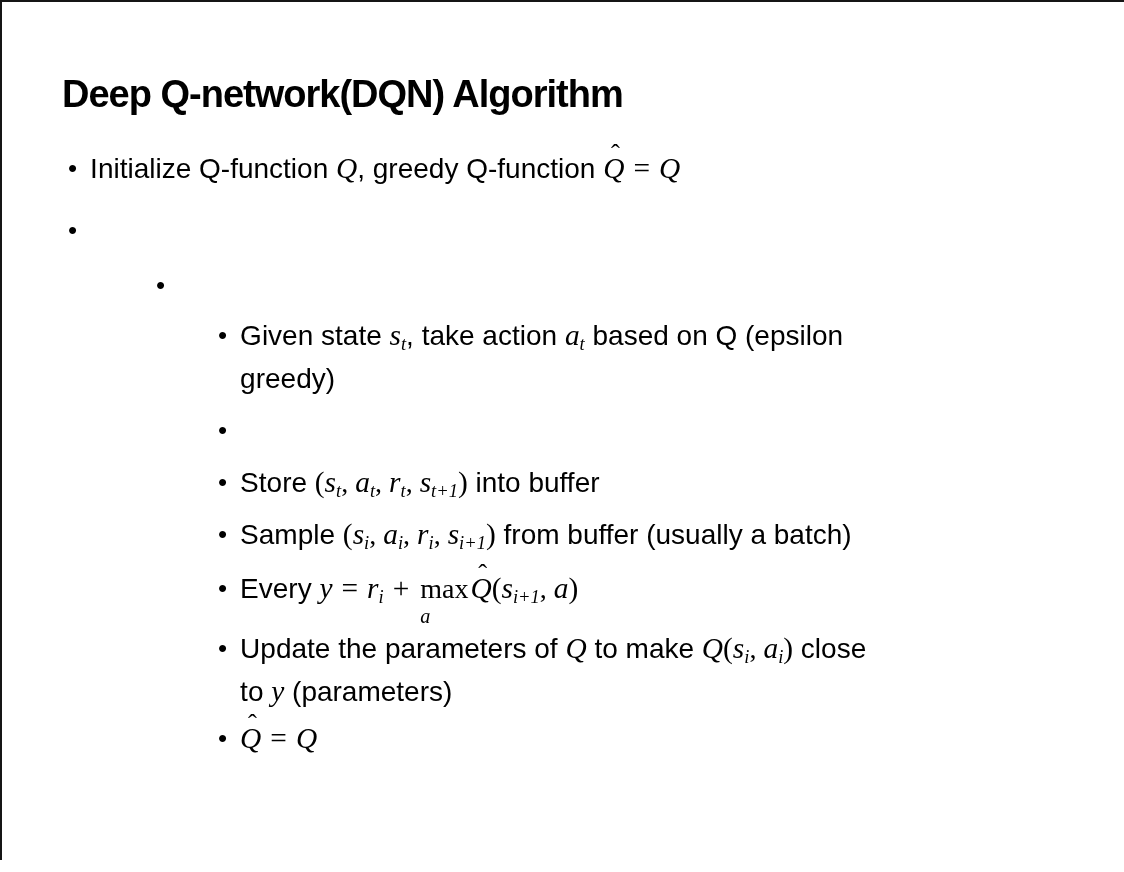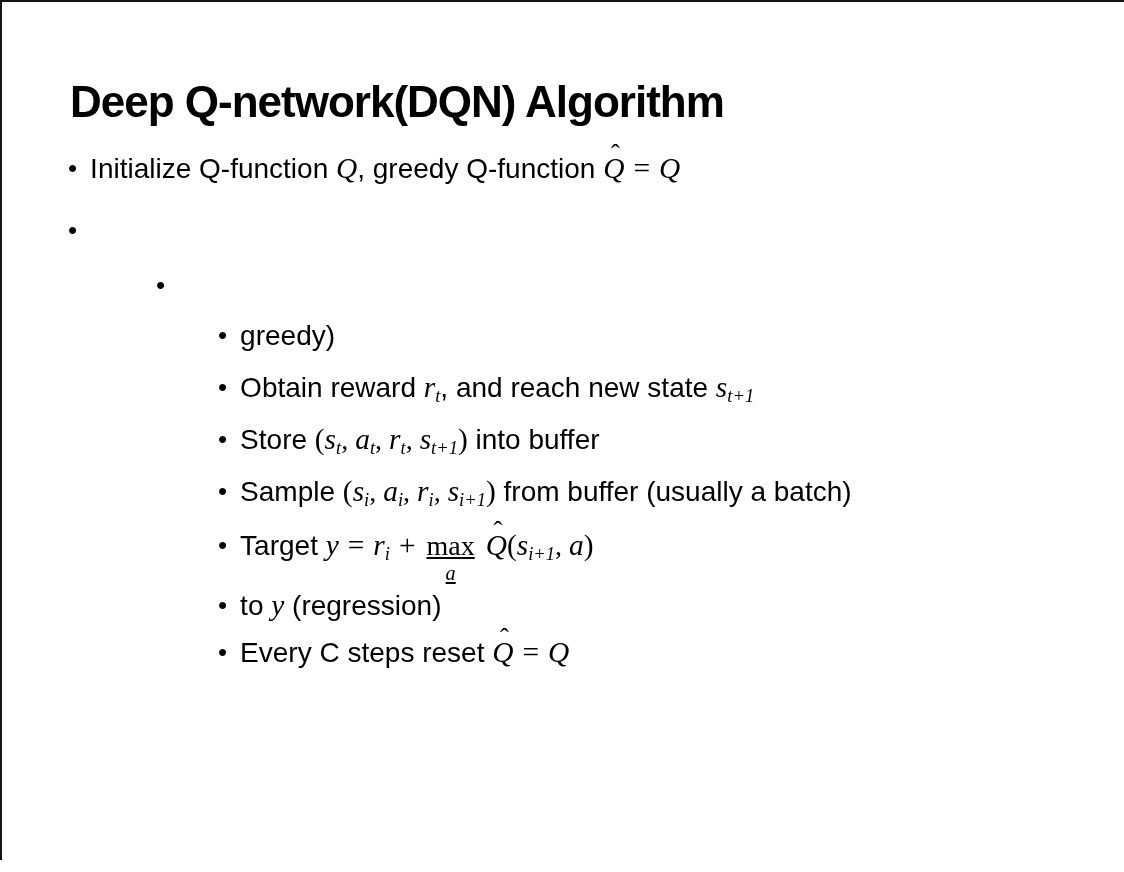--- a/index.html
+++ b/index.html
@@ -1,40 +1,40 @@
 <!DOCTYPE html>
 <html><head>
 <meta charset="utf-8">
 <style>
   html,body{margin:0;padding:0;}
   body{width:1124px;height:872px;background:#ffffff;position:relative;overflow:hidden;
        font-family:"Liberation Sans",sans-serif;color:#000;}
   .border-top{position:absolute;top:0;left:0;width:1124px;height:2px;background:#151515;}
   .border-left{position:absolute;top:0;left:0;width:2px;height:860px;background:#151515;}
-  .title{position:absolute;left:70px;top:48px;font-size:44px;font-weight:bold;letter-spacing:-1px;}
+  .title{position:absolute;left:62px;top:48px;font-size:38px;font-weight:bold;letter-spacing:-1px;}
   .body{position:absolute;left:0;top:147px;right:0;}
   .row{display:flex;align-items:flex-start;gap:13px;font-size:28px;}
   .l1{padding-left:68px;}
   .l2{padding-left:156px;}
   .l3{padding-left:218px;}
   .dot{line-height:43px;font-size:26px;flex:0 0 auto;}
   .btext{display:block;}
   .line{line-height:43px;white-space:nowrap;}
   
   .mv{font-family:"Liberation Serif","DejaVu Serif",serif;font-style:italic;font-size:1.05em;}
   .mr{font-family:"Liberation Serif","DejaVu Serif",serif;font-size:1.05em;}
   .sep{font-family:"Liberation Serif","DejaVu Serif",serif;}
   sub.ms{font-family:"Liberation Serif","DejaVu Serif",serif;font-style:italic;
          font-size:0.66em;vertical-align:-0.28em;line-height:0;}
   .op{font-family:"Liberation Serif","DejaVu Serif",serif;margin:0 9px;font-size:1.05em;}
   .qh{position:relative;display:inline-block;}
   .qh .base{font-family:"Liberation Serif","DejaVu Serif",serif;font-style:italic;font-size:1.05em;}
   .qh .hat{position:absolute;top:-0.52em;left:58%;transform:translateX(-50%);
            font-family:"Liberation Serif","DejaVu Serif",serif;font-size:0.95em;}
-  .maxstack{display:inline-flex;flex-direction:column;align-items:center;margin:0 11px 0 2px;text-decoration:underline;}
+  .maxstack{display:inline-flex;flex-direction:column;align-items:flex-start;margin:0 2px 0 2px;}
   .maxw{font-family:"Liberation Serif","DejaVu Serif",serif;line-height:1;}
   .maxsub{font-family:"Liberation Serif","DejaVu Serif",serif;font-style:italic;
           font-size:0.72em;line-height:1;margin-top:3px;}
   
   .mb-init{margin-bottom:19px;}
   .mb-episode{margin-bottom:12px;}
   .mb-timestep{margin-bottom:7px;}
   .mb-given{margin-bottom:9px;}
   .mb-obtain{margin-bottom:9px;}
   .mb-store{margin-bottom:9px;}
@@ -63,62 +63,61 @@
     <span class="dot">•</span>
   </div>
 
   <div class="row l2 mb-timestep">
     <span class="dot">•</span>
   </div>
 
   <div class="row l3 mb-given">
     <span class="dot">•</span>
     <div class="btext">
+      <div class="line"><span>Given state </span><span class="mv">s</span><sub class="ms">t</sub><span>, take action </span><span class="mv">a</span><sub class="ms">t</sub><span> based on Q (epsilon</span></div>
       <div class="line">greedy)</div>
     </div>
   </div>
 
   <div class="row l3 mb-obtain">
     <span class="dot">•</span>
-    <div class="btext">
-      <div class="line"><span>Obtain reward </span><span class="mv">r</span><sub class="ms">t</sub><span>, and reach new state </span><span class="mv">s</span><sub class="ms">t+1</sub></div>
-    </div>
   </div>
 
   <div class="row l3 mb-store">
     <span class="dot">•</span>
     <div class="btext">
       <div class="line"><span>Store </span><span class="mr">(</span><span class="mv">s</span><sub class="ms">t</sub><span class="sep">, </span><span class="mv">a</span><sub class="ms">t</sub><span class="sep">, </span><span class="mv">r</span><sub class="ms">t</sub><span class="sep">, </span><span class="mv">s</span><sub class="ms">t+1</sub><span class="mr">)</span><span> into buffer</span></div>
     </div>
   </div>
 
   <div class="row l3 mb-sample">
     <span class="dot">•</span>
     <div class="btext">
       <div class="line"><span>Sample </span><span class="mr">(</span><span class="mv">s</span><sub class="ms">i</sub><span class="sep">, </span><span class="mv">a</span><sub class="ms">i</sub><span class="sep">, </span><span class="mv">r</span><sub class="ms">i</sub><span class="sep">, </span><span class="mv">s</span><sub class="ms">i+1</sub><span class="mr">)</span><span> from buffer (usually a batch)</span></div>
     </div>
   </div>
 
   <div class="row l3 mb-target">
     <span class="dot">•</span>
     <div class="btext">
-      <div class="line"><span>Target </span><span class="mv">y</span><span class="op">=</span><span class="mv">r</span><sub class="ms">i</sub><span class="op">+</span><span class="maxstack">
+      <div class="line"><span>Every </span><span class="mv">y</span><span class="op">=</span><span class="mv">r</span><sub class="ms">i</sub><span class="op">+</span><span class="maxstack">
             <span class="maxw">max</span>
             <span class="maxsub">a</span>
           </span><span class="qh"><span class="hat">ˆ</span><span class="base">Q</span></span><span class="mr">(</span><span class="mv">s</span><sub class="ms">i+1</sub><span class="sep">, </span><span class="mv">a</span><span class="mr">)</span></div>
     </div>
   </div>
 
   <div class="row l3 mb-update">
     <span class="dot">•</span>
     <div class="btext">
-      <div class="line"><span>to </span><span class="mv">y</span><span> (regression)</span></div>
+      <div class="line"><span>Update the parameters of </span><span class="mv">Q</span><span> to make </span><span class="mv">Q</span><span class="mr">(</span><span class="mv">s</span><sub class="ms">i</sub><span class="sep">, </span><span class="mv">a</span><sub class="ms">i</sub><span class="mr">)</span><span> close</span></div>
+      <div class="line"><span>to </span><span class="mv">y</span><span> (parameters)</span></div>
     </div>
   </div>
 
   <div class="row l3">
     <span class="dot">•</span>
     <div class="btext">
-      <div class="line"><span>Every C steps reset </span><span class="qh"><span class="hat">ˆ</span><span class="base">Q</span></span><span class="op">=</span><span class="mv">Q</span></div>
+      <div class="line"><span class="qh"><span class="hat">ˆ</span><span class="base">Q</span></span><span class="op">=</span><span class="mv">Q</span></div>
     </div>
   </div>
 
 </div>
 
 </body></html>

